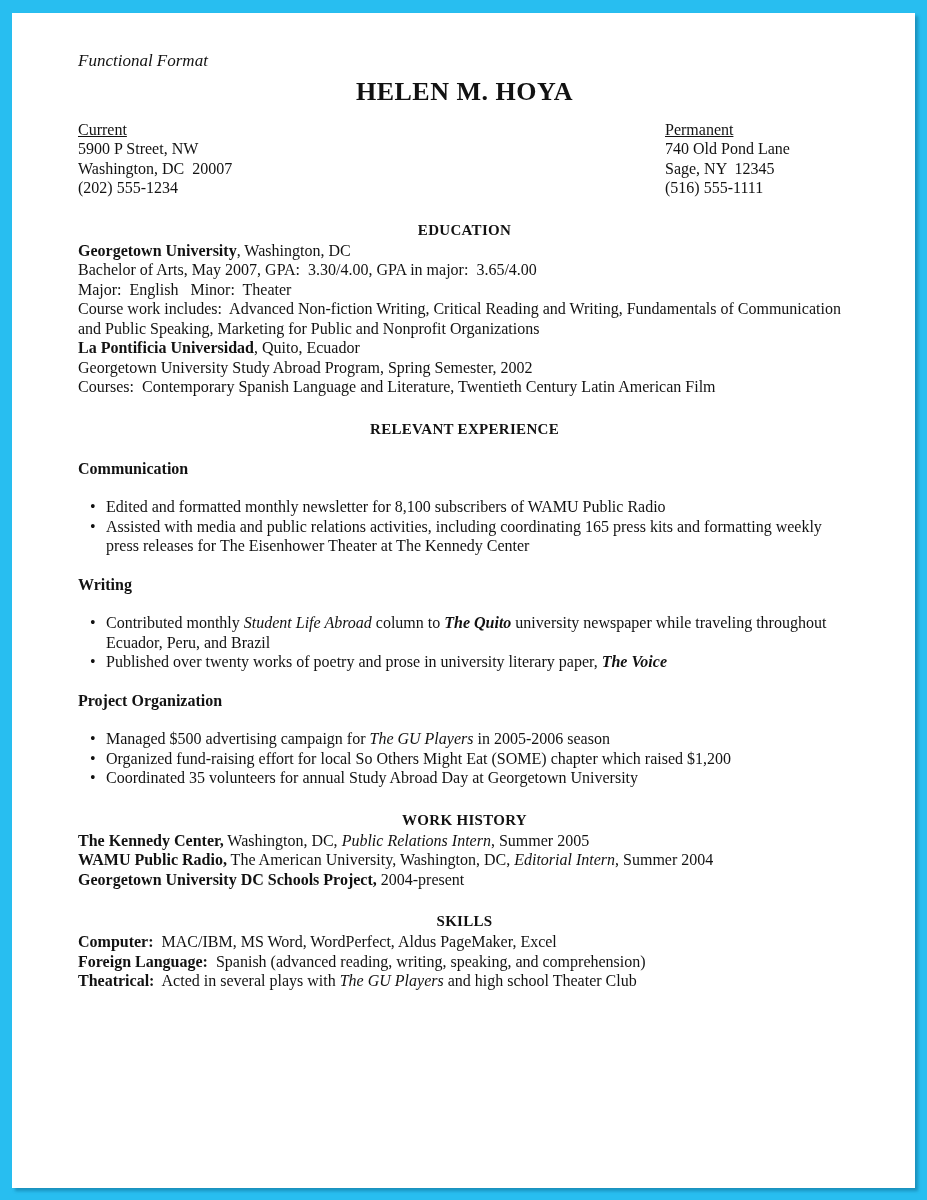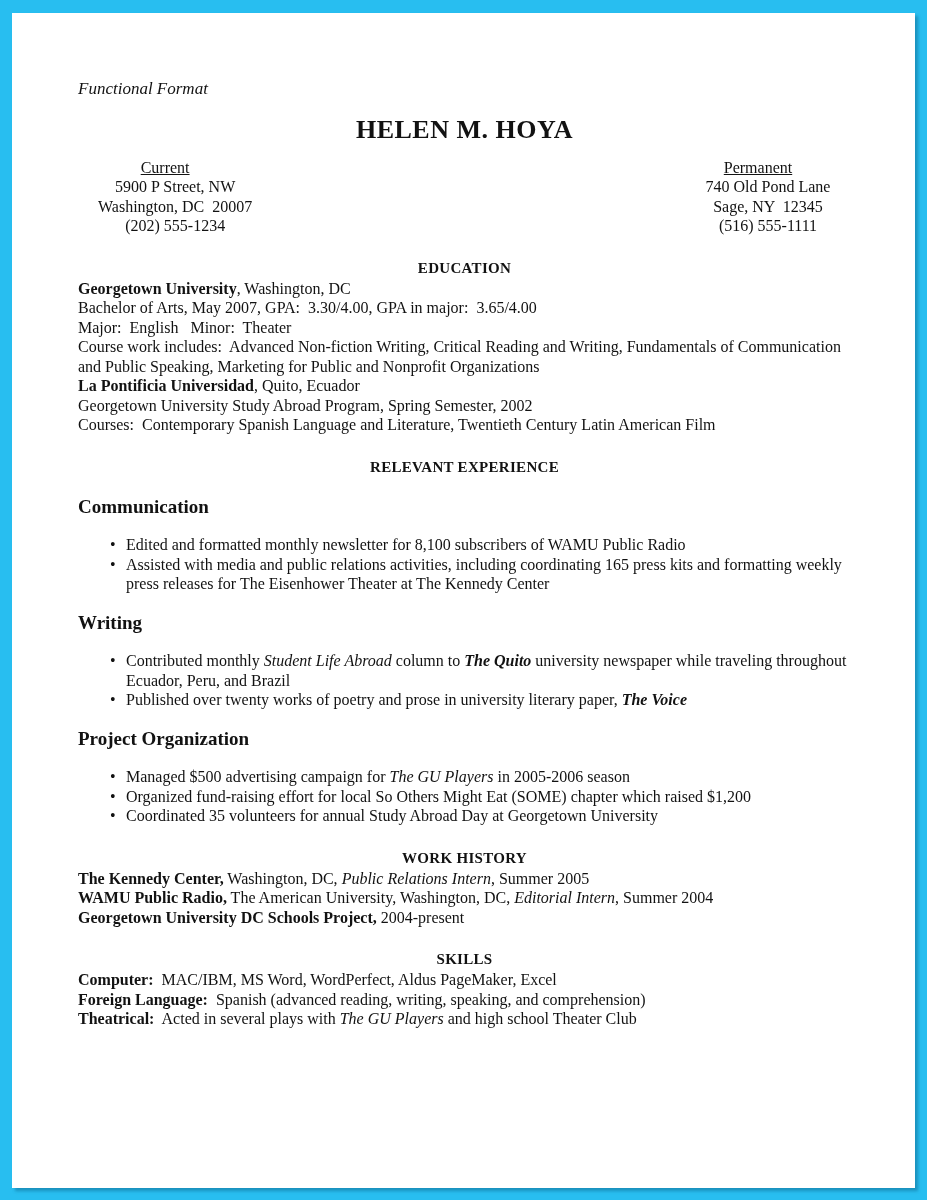--- a/index.html
+++ b/index.html
@@ -7,68 +7,67 @@
   body { background:#28bef0; font-family:"Liberation Serif", serif; }
   .canvas {
     width:927px; height:1200px;
     background:#28bef0;
     padding:13px 12px 12px 12px;
   }
   .page {
     width:100%; height:100%;
     background:#ffffff;
     color:#121212;
-    padding:66px 64px 0 66px;
+    padding:38px 64px 0 66px;
     font-size:16px;
     line-height:19.5px;
     box-shadow:3px 3px 3px rgba(0,60,95,0.35);
     overflow:hidden;
   }
-  .pre { white-space:pre-wrap;margin-left:20px; }
+  .pre { white-space:pre-wrap; }
   .format-label {
     font-style:italic;
     font-size:17px;
   }
   .name {
     text-align:center;
     font-weight:bold;
     font-size:26px;
     line-height:30px;
-    margin-top:16px;
+    margin-top:6px;
     letter-spacing:0.5px;
   }
   .email {
     text-align:center;
     font-size:17px;
     margin-top:3px;
   }
   .contact-row {
     display:flex;
     justify-content:space-between;
     margin-top:13px;
-    text-align:center;
   }
   .contact-col { width:auto; }
   .contact-col.right { width:186px; }
   .contact-title {
     text-decoration:underline;
   }
   .section-heading {
     text-align:center;
     font-weight:bold;
     font-size:15px;
     line-height:22px;
     letter-spacing:0.3px;
     margin-top:21px;
   }
   .block { }
   .para { margin:0; }
   .group-title {
     font-weight:bold;
-    font-size:19px;
+    font-size:16px;
     margin-top:19px;
   }
   ul.bullets {
     list-style:none;
     margin:19px 0 0 12px;
   }
   ul.bullets li {
     position:relative;
     padding-left:16px;
   }

